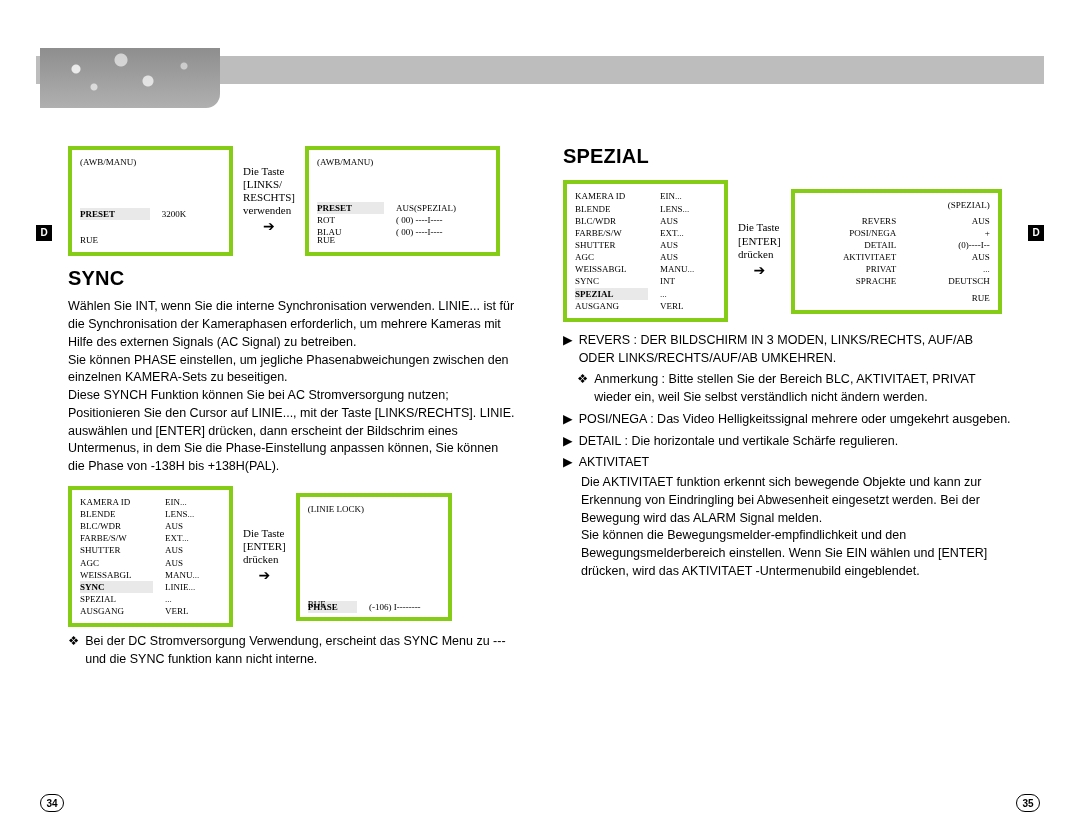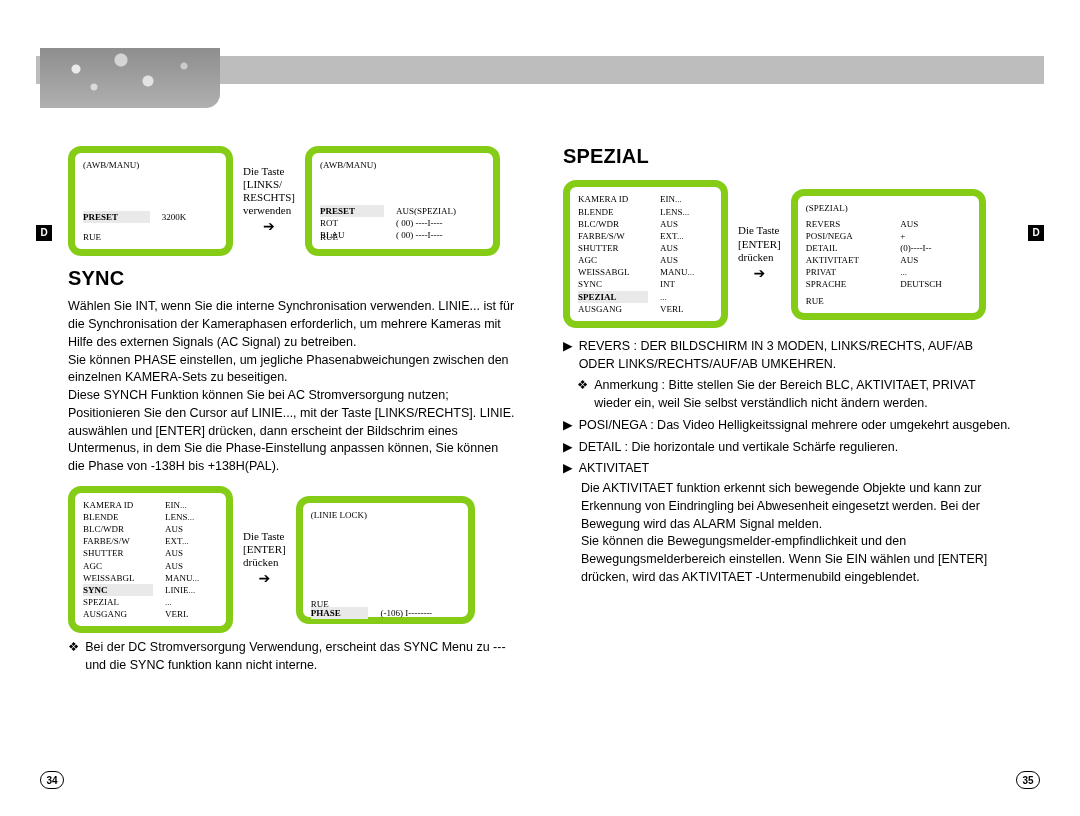--- a/index.html
+++ b/index.html
@@ -32,21 +32,21 @@
       radial-gradient(circle at 20% 35%, rgba(255,255,255,.8) 4px, transparent 5px),
       radial-gradient(circle at 45% 20%, rgba(255,255,255,.6) 6px, transparent 7px),
       radial-gradient(circle at 60% 55%, rgba(255,255,255,.7) 5px, transparent 6px),
       radial-gradient(circle at 80% 30%, rgba(255,255,255,.5) 3px, transparent 4px),
       radial-gradient(circle at 30% 65%, rgba(255,255,255,.6) 3px, transparent 4px),
       linear-gradient(#8e8e8e,#b0b0b0);
     border-radius: 0 0 14px 0;
   }
   .page-num {
     position: absolute;
-    bottom: 27px;
+    bottom: 4px;
     width: 24px; height: 18px;
     border: 1px solid #000;
     border-radius: 10px;
     font-size: 10px;
     font-weight: bold;
     text-align: center;
     line-height: 17px;
   }
   .page-num.left { left: 40px; }
   .page-num.right { right: 40px; }
@@ -75,22 +75,22 @@
     line-height: 1.42;
   }
   .heading {
     font-size: 20px;
     font-weight: bold;
     letter-spacing: .01em;
     margin: 8px 0 6px 0;
   }
   .osd-row { display: flex; align-items: center; gap: 10px; margin-bottom: 6px; }
   .osd {
-    border: 7px solid #84cc16;
-    border-radius: 13px;
+    border: 4px solid #84cc16;
+    border-radius: 0;
     font-family: "Times New Roman", Times, serif;
     font-size: 9px;
     line-height: 1.35;
     padding: 6px 8px;
   }
   .osd .tbl { display: grid; grid-template-columns: auto auto; column-gap: 12px; row-gap: 0px; }
   .osd .hi { font-weight: bold; background: #e9e9e9; }
   .arrow { font-size: 14px; }
   .arrow-lbl { font-family: "Times New Roman", Times, serif; font-size: 11px; line-height: 1.2; text-align: left; }
   .bullet { display: flex; gap: 6px; margin-top: 4px; }
@@ -174,21 +174,21 @@
               <span>AUSGANG</span>
               <span>VERL</span>
             </div>
         </div>
         <div class="arrow-col">
           <div class="arrow-lbl" style="white-space:pre-line;">Die Taste
 [ENTER]
 drücken</div>
           <span class="arrow">➔</span>
         </div>
-        <div class="osd" style="width:179px; height:128px; position:relative;">
+        <div class="osd" style="width:156px; height:128px; position:relative;">
           <div>(LINIE LOCK)</div>
           <div class="tbl" style="margin-top:86px;">
             <span class="hi">PHASE</span>
             <span>(-106) I--------</span>
           </div>
           <div style="position:absolute;bottom:6px;left:8px;">RUE</div>
         </div>
       </div>
 
       <div class="bullet">
@@ -224,21 +224,21 @@
               <span>AUSGANG</span>
               <span>VERL</span>
             </div>
         </div>
         <div class="arrow-col">
           <div class="arrow-lbl" style="white-space:pre-line;">Die Taste
 [ENTER]
 drücken</div>
           <span class="arrow">➔</span>
         </div>
-        <div class="osd" style="width:195px;">
+        <div class="osd" style="width:211px;text-align:right;">
           <div>(SPEZIAL)</div>
           <div class="tbl" id="osd6" style="margin-top:4px;">
               <span>REVERS</span>
               <span>AUS</span>
               <span>POSI/NEGA</span>
               <span>+</span>
               <span>DETAIL</span>
               <span>(0)----I--</span>
               <span>AKTIVITAET</span>
               <span>AUS</span>

